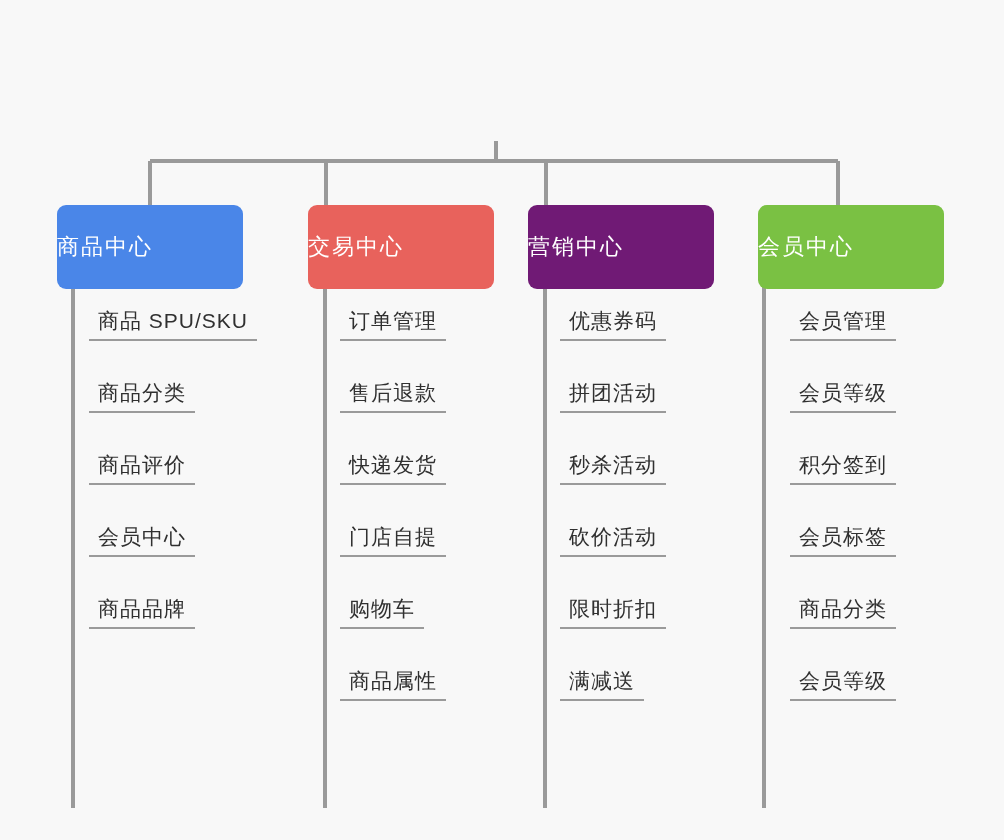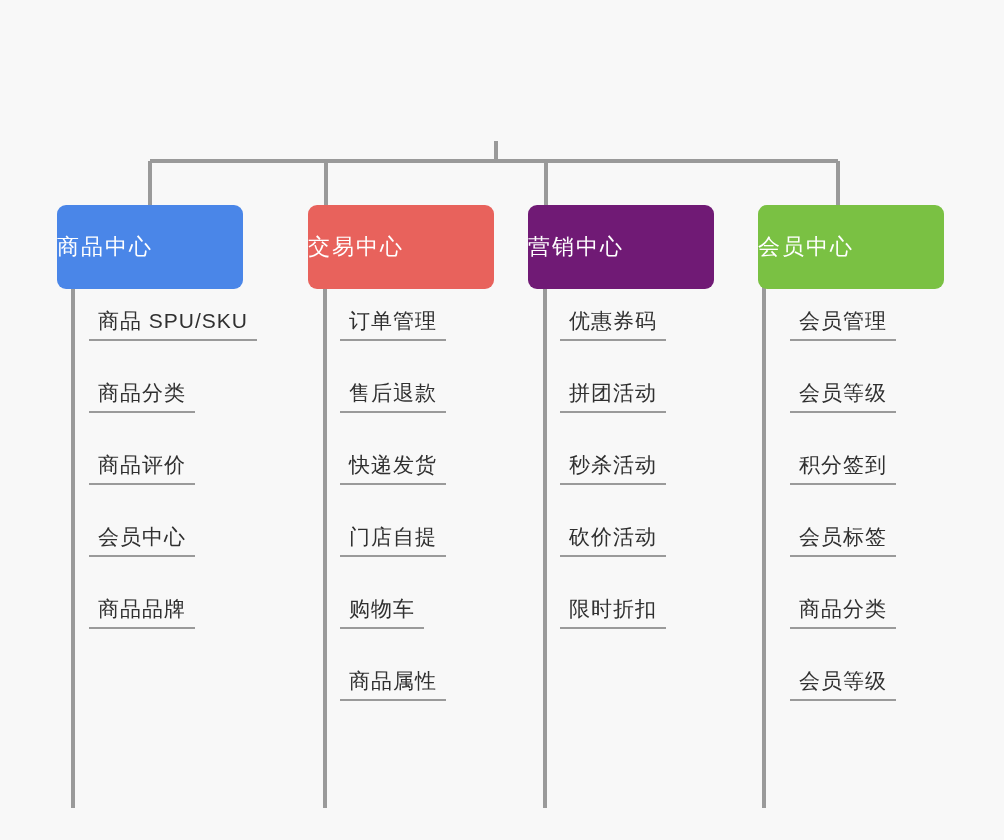--- a/index.html
+++ b/index.html
@@ -203,20 +203,24 @@
           <span class="leaf-label">秒杀活动</span>
         </div>
       <div class="leaf-row">
           <span class="leaf-indent"></span>
           <span class="leaf-label">砍价活动</span>
         </div>
       <div class="leaf-row">
           <span class="leaf-indent"></span>
           <span class="leaf-label">限时折扣</span>
         </div>
+      <div class="leaf-row">
+          <span class="leaf-indent"></span>
+          <span class="leaf-label">满减送</span>
+        </div>
     </div>
   </div>
 
   <div class="column" style="left:758px; width:186px;">
     <div class="cat-header" style="background:#7ac143;">
       <span>会员中心</span>
     </div>
     <div class="leaf-list">
       <div class="leaf-row">
           <span class="leaf-indent"></span>

